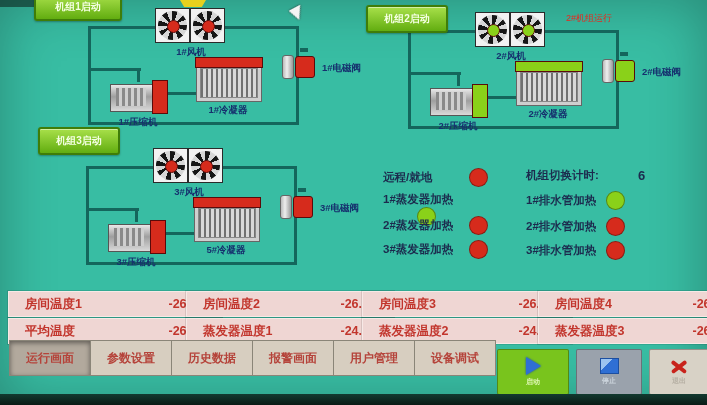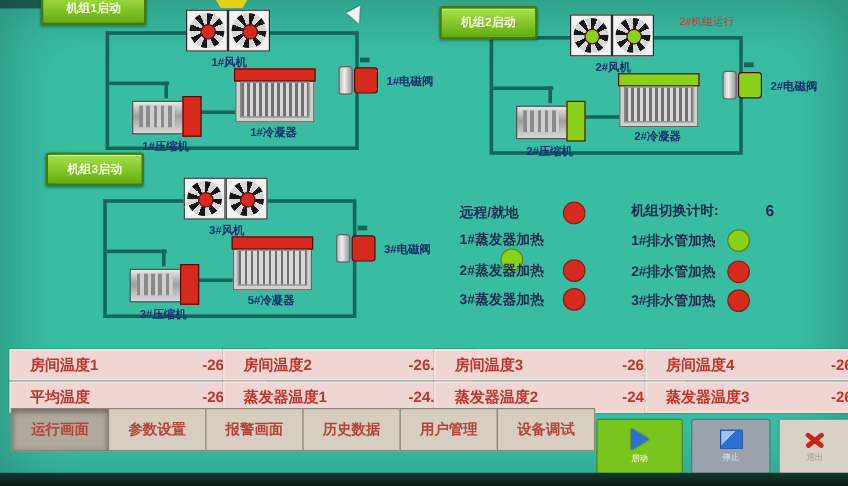--- a/index.html
+++ b/index.html
@@ -280,22 +280,22 @@
     <span>-24.5</span>
   </div>
   <div class="temp-box" style="left:538px;top:318px;width:166px;">
     <span>蒸发器温度3</span>
     <span>-26.1</span>
   </div>
 
   <div class="nav">
     <div class="nav-btn" data-active="true">运行画面</div>
     <div class="nav-btn">参数设置</div>
+    <div class="nav-btn">历史数据</div>
     <div class="nav-btn">报警画面</div>
-    <div class="nav-btn">历史数据</div>
     <div class="nav-btn">用户管理</div>
     <div class="nav-btn">设备调试</div>
   </div>
 
   <div class="ctrl c-start">
     <span class="icon-play"></span>
     <span class="ctrl-label">启动</span>
   </div>
   <div class="ctrl c-stop">
     <span class="icon-stop"></span>

